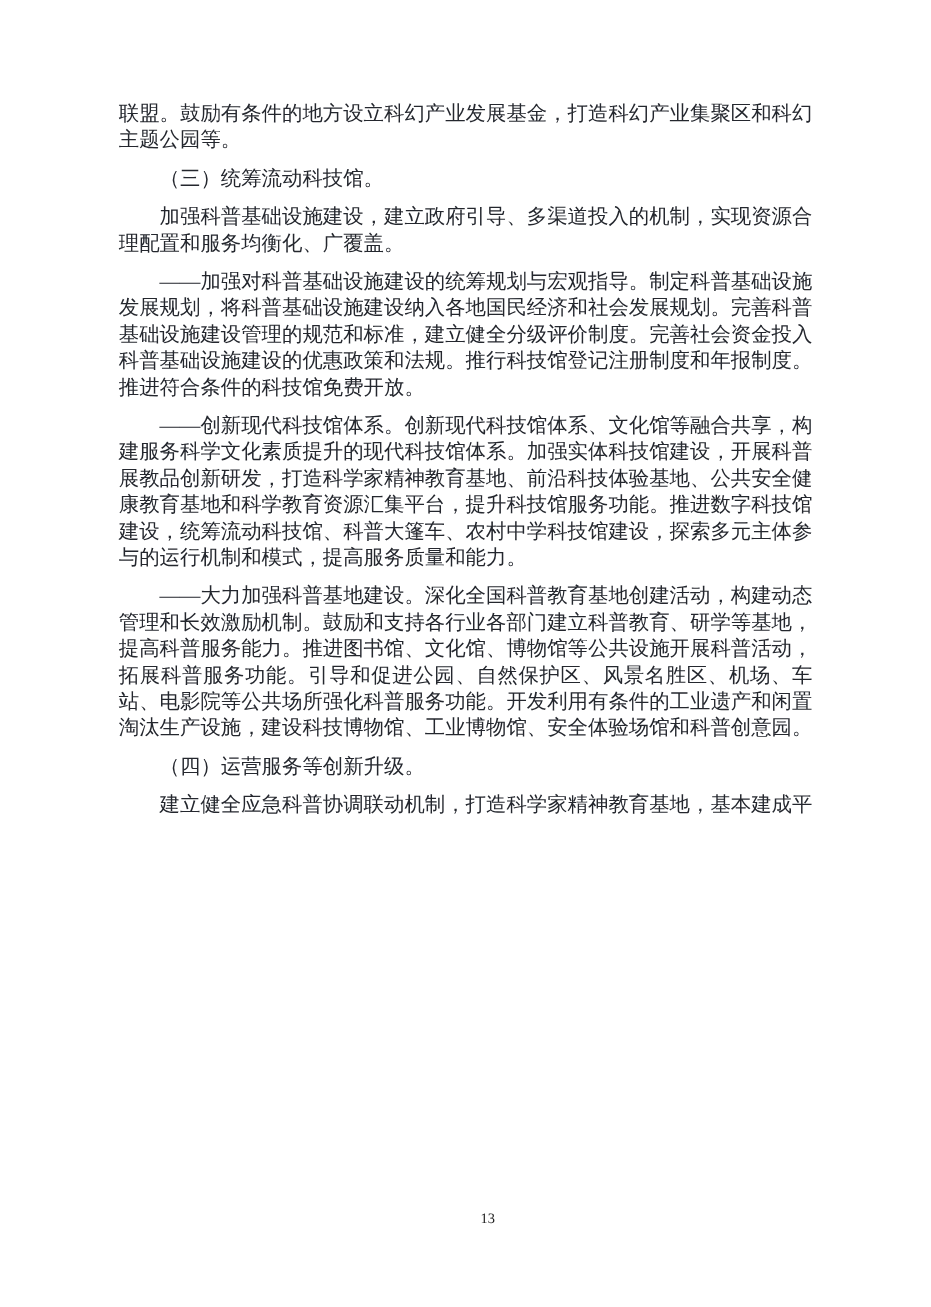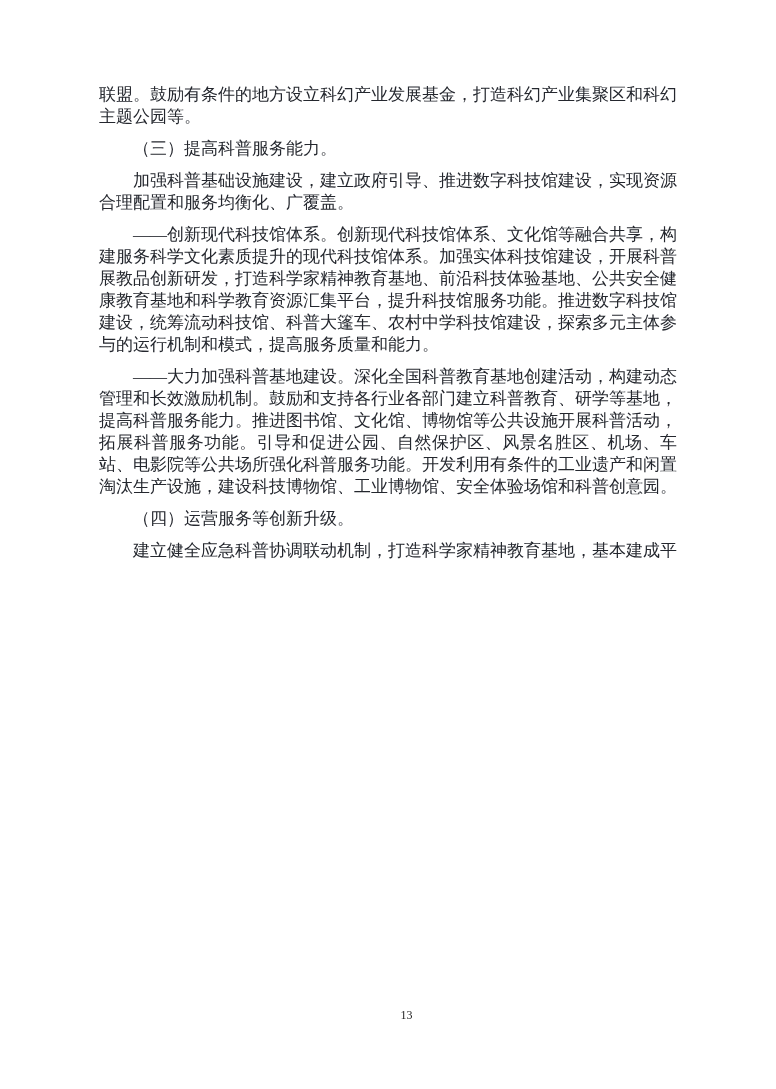--- a/index.html
+++ b/index.html
@@ -45,21 +45,22 @@
     color: #1c1c1c;
     font-family: Liberation Serif, serif;
   }
 </style>
 </head>
 <body>
 
 <div class="page">
   <div class="content">
     <p class="para no-indent">联盟。鼓励有条件的地方设立科幻产业发展基金，打造科幻产业集聚区和科幻主题公园等。</p>
-    <p class="para">（三）提高科普服务能力。</p>
-    <p class="para">加强科普基础设施建设，建立政府引导、推进数字科技馆建设，实现资源合理配置和服务均衡化、广覆盖。</p>
+    <p class="para">（三）统筹流动科技馆。</p>
+    <p class="para">加强科普基础设施建设，建立政府引导、多渠道投入的机制，实现资源合理配置和服务均衡化、广覆盖。</p>
+    <p class="para">——加强对科普基础设施建设的统筹规划与宏观指导。制定科普基础设施发展规划，将科普基础设施建设纳入各地国民经济和社会发展规划。完善科普基础设施建设管理的规范和标准，建立健全分级评价制度。完善社会资金投入科普基础设施建设的优惠政策和法规。推行科技馆登记注册制度和年报制度。推进符合条件的科技馆免费开放。</p>
     <p class="para">——创新现代科技馆体系。创新现代科技馆体系、文化馆等融合共享，构建服务科学文化素质提升的现代科技馆体系。加强实体科技馆建设，开展科普展教品创新研发，打造科学家精神教育基地、前沿科技体验基地、公共安全健康教育基地和科学教育资源汇集平台，提升科技馆服务功能。推进数字科技馆建设，统筹流动科技馆、科普大篷车、农村中学科技馆建设，探索多元主体参与的运行机制和模式，提高服务质量和能力。</p>
     <p class="para">——大力加强科普基地建设。深化全国科普教育基地创建活动，构建动态管理和长效激励机制。鼓励和支持各行业各部门建立科普教育、研学等基地，提高科普服务能力。推进图书馆、文化馆、博物馆等公共设施开展科普活动，拓展科普服务功能。引导和促进公园、自然保护区、风景名胜区、机场、车站、电影院等公共场所强化科普服务功能。开发利用有条件的工业遗产和闲置淘汰生产设施，建设科技博物馆、工业博物馆、安全体验场馆和科普创意园。</p>
     <p class="para">（四）运营服务等创新升级。</p>
     <p class="para">建立健全应急科普协调联动机制，打造科学家精神教育基地，基本建成平</p>
   </div>
   <div class="page-number">13</div>
 </div>
 
 </body></html>

